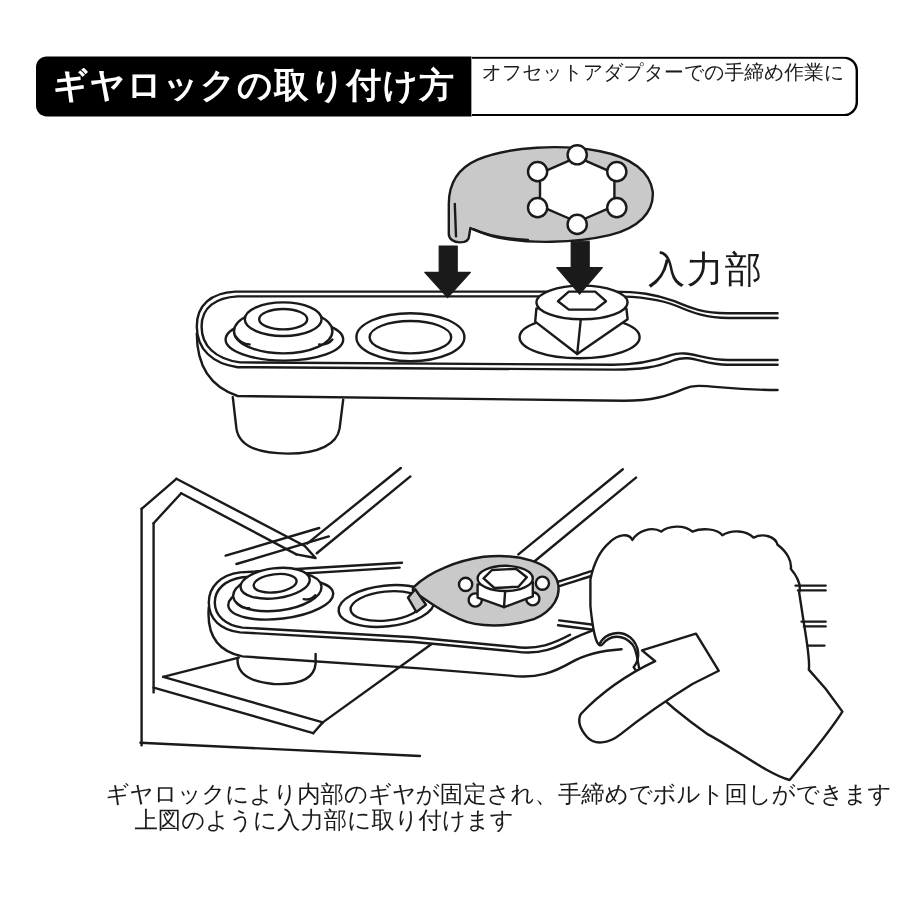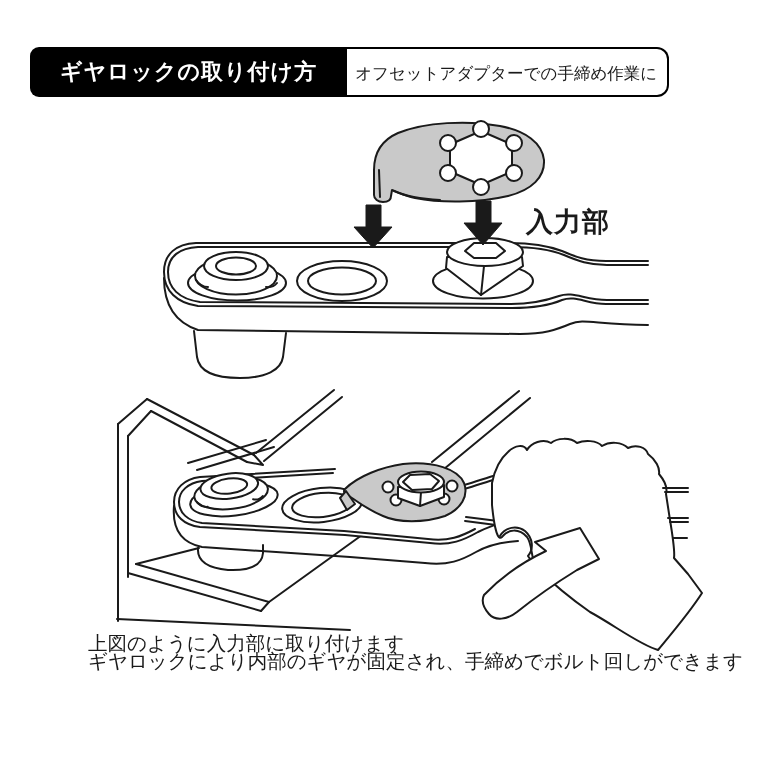--- a/index.html
+++ b/index.html
@@ -10,34 +10,34 @@
   body{
     width:768px;height:767px;position:relative;background:#ffffff;
     font-family:"Liberation Sans","DejaVu Sans",sans-serif;overflow:hidden;
   }
   .header{
     position:absolute;left:30px;top:47px;height:50px;display:flex;align-items:stretch;
   }
   .header-title{
     background:var(--header-bg);color:var(--header-text);
     border-radius:9px 0 0 9px;display:flex;align-items:center;
-    padding:0 30px;font-size:22px;font-weight:bold;letter-spacing:1px;white-space:nowrap;
+    padding:0 14px;font-size:29px;font-weight:bold;letter-spacing:1px;white-space:nowrap;
   }
   .header-note{
     background:#fff;border:2px solid var(--note-border);border-left:none;
     border-radius:0 12px 12px 0;padding:2px 10px 0 8px;
     font-size:16.5px;line-height:21px;color:var(--text);white-space:nowrap;
-    display:flex;flex-direction:column;justify-content:center;
+    display:flex;flex-direction:row;justify-content:center;
   }
   .input-label{
-    position:absolute;left:526px;top:204px;font-size:27px;font-weight:700;
+    position:absolute;left:540px;top:204px;font-size:31px;font-weight:400;
     color:var(--text);letter-spacing:1px;white-space:nowrap;
   }
   .caption{position:absolute;left:88px;color:var(--text);font-size:19.5px;white-space:nowrap;}
-  .caption.l1{top:630px;}
+  .caption.l1{top:670px;margin-left:24px;}
   .caption.l2{top:648px;}
   svg{position:absolute;left:0;top:0;}
   .ln{fill:none;stroke:var(--line);stroke-width:2;stroke-linecap:round;stroke-linejoin:round;}
   .wf{fill:#ffffff;stroke:var(--line);stroke-width:2;stroke-linejoin:round;}
   .wo{fill:#ffffff;stroke:none;}
   .gray{fill:var(--tool-fill);stroke:var(--line);stroke-width:2;stroke-linejoin:round;}
   .blk{fill:var(--line);stroke:var(--line);stroke-width:1;stroke-linejoin:round;}
 </style>
 </head>
 <body>

